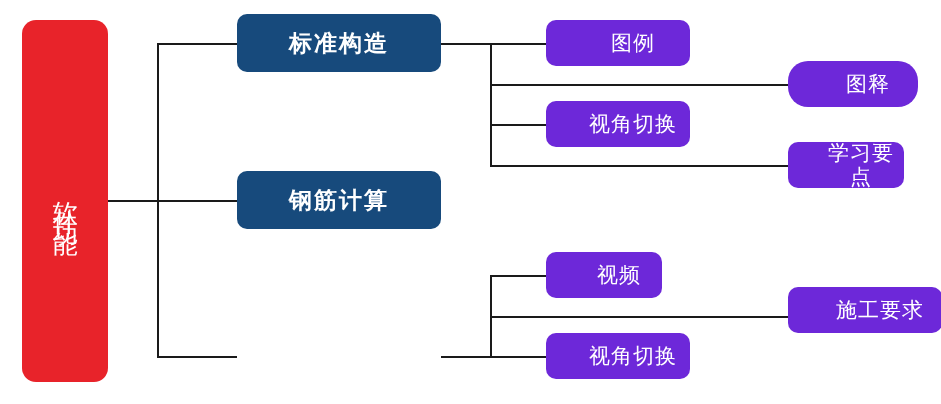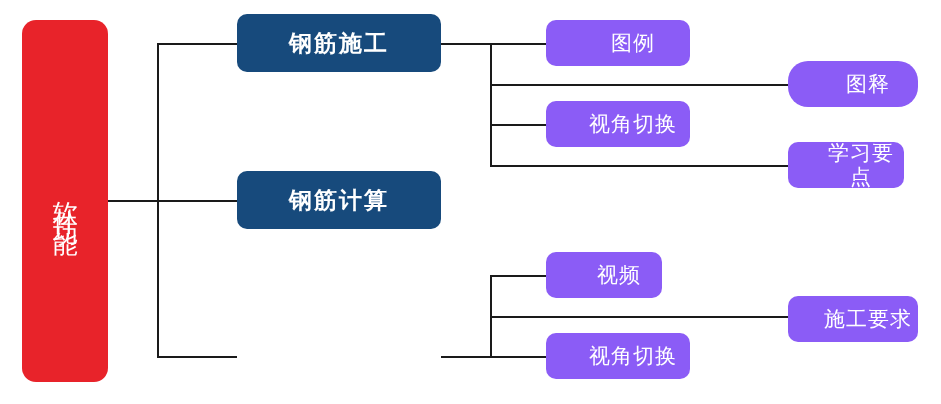--- a/index.html
+++ b/index.html
@@ -41,21 +41,21 @@
     letter-spacing: 10px;
     line-height: 1.25;
   }
   .lvl1 {
     background: #174a7c;
     font-size: 23px;
     font-weight: bold;
     letter-spacing: 2px;
   }
   .lvl2 {
-    background: #8b5cf6;
+    background: #6d28d9;
     font-size: 21px;
     letter-spacing: 1px;
     padding-left: 30px;
   }
   .connector {
     position: absolute;
     background: #1a1a1a;
   }
   .connector.h { height: 1.6px; }
   .connector.v { width: 1.6px; }
@@ -82,21 +82,21 @@
   <div class="connector v" style="left:490px; top:275px; height:82px;"></div>
   <div class="connector h" style="left:490px; top:275px; width:56px;"></div>
   <div class="connector h" style="left:490px; top:316px; width:298px;"></div>
   <div class="connector h" style="left:490px; top:356px; width:56px;"></div>
 
   <div class="node root" style="left:22px; top:20px; width:86px; height:362px;">
     <span class="vtext">软件功能</span>
   </div>
 
   <div class="node lvl1" style="left:237px; top:14px; width:204px; height:58px;">
-    <span>钢筋施工</span>
+    <span>标准构造</span>
   </div>
 
   <div class="node lvl1" style="left:237px; top:171px; width:204px; height:58px;">
     <span>钢筋计算</span>
   </div>
 
 
   <div class="node lvl2" style="left:546px; top:20px; width:144px; height:46px;">
     <span>图例</span>
   </div>
@@ -110,21 +110,21 @@
   </div>
 
   <div class="node lvl2" style="left:788px; top:142px; width:116px; height:46px;">
     <span>学习要点</span>
   </div>
 
   <div class="node lvl2" style="left:546px; top:252px; width:116px; height:46px;">
     <span>视频</span>
   </div>
 
-  <div class="node lvl2" style="left:788px; top:296px; width:130px; height:46px;font-family:Liberation Serif, serif;">
+  <div class="node lvl2" style="left:788px; top:287px; width:154px; height:46px;font-family:Liberation Serif, serif;">
     <span>施工要求</span>
   </div>
 
   <div class="node lvl2" style="left:546px; top:333px; width:144px; height:46px;">
     <span>视角切换</span>
   </div>
 
 </div>
 
 </body></html>

